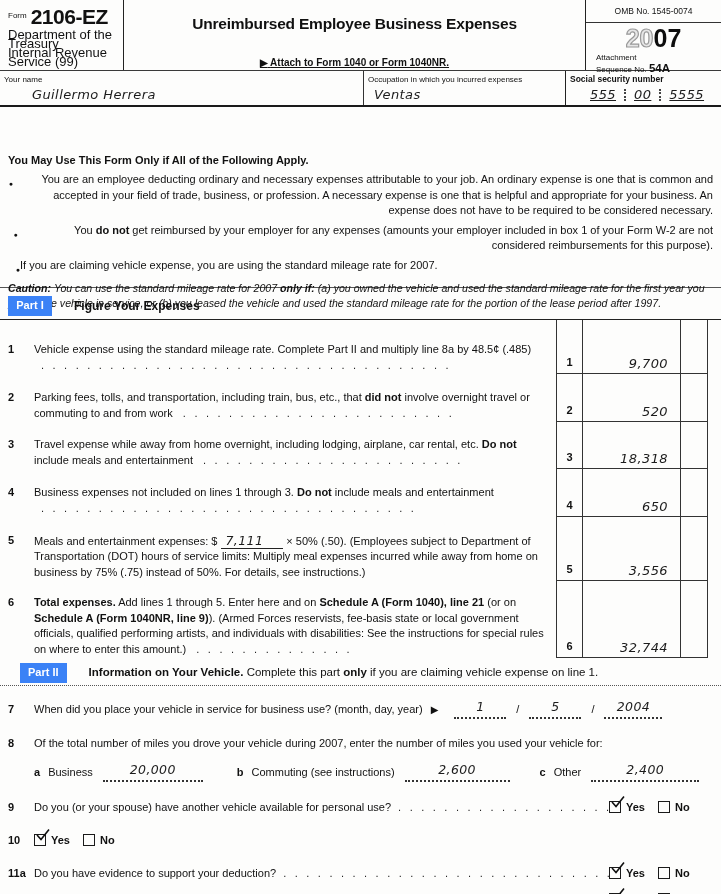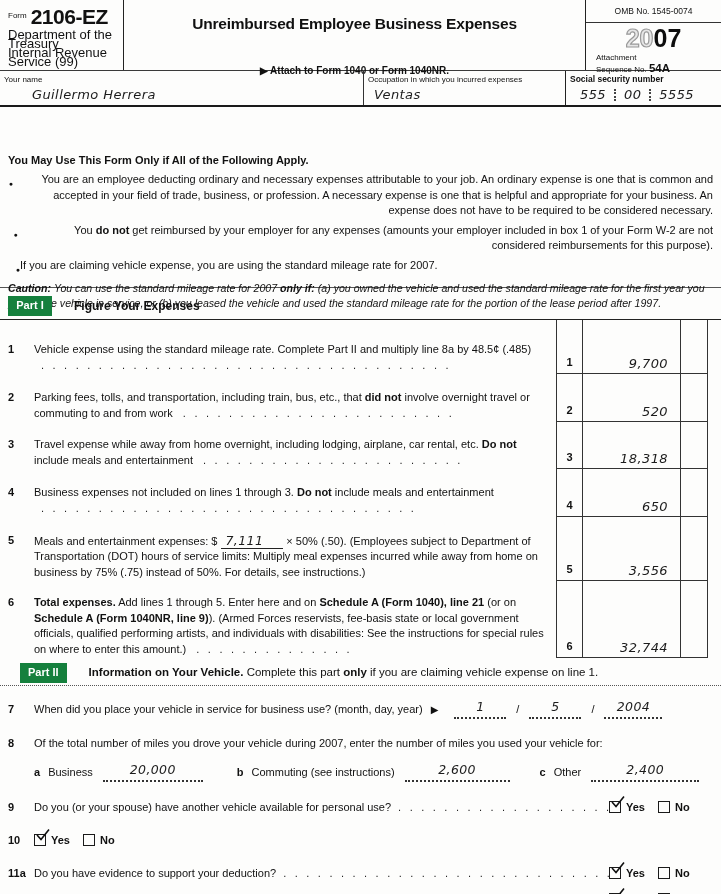--- a/index.html
+++ b/index.html
@@ -17,49 +17,49 @@
     font-size:13px; letter-spacing:.4px; color:#1c1c1c;
   }
   
   .hdr { display:flex; height:71px; border-bottom:1px solid #3a3a3a; }
   .hdr-left { width:124px; border-right:1.5px solid #222; padding:8px 3px 2px 8px; }
   .form-word { font-size:8px; vertical-align:6px; }
   .form-num { font-size:21px; font-weight:700; letter-spacing:-.5px; margin-left:4px; }
   .agency { font-size:13px; line-height:9px; margin-top:2px; }
   .hdr-center { flex:1; text-align:center; }
   .hdr-title { font-size:15.5px; font-weight:700; margin-top:16px; letter-spacing:-.2px; }
-  .hdr-attach { font-size:10px; font-weight:700; margin-top:32px; }
+  .hdr-attach { font-size:10px; font-weight:700; margin-top:24px;text-decoration:underline; }
   .hdr-right { width:136px; border-left:1.5px solid #222; display:flex; flex-direction:column; }
   .omb { font-size:8.5px; text-align:center; padding:4px 0 3px; border-bottom:1px solid #333; }
   .year { text-align:center; font-weight:700; font-size:25px; line-height:26px; margin-top:2px; }
   .y20 { color:#e6e6e6; -webkit-text-stroke:1.2px #9a9a9a; }
   .y07 { color:#0d0d0d; }
   .attachment { font-size:8px; line-height:10px; padding:2px 0 0 10px; }
   .seq-val { font-size:11.5px; font-weight:700; }
   
   .idrow { display:flex; height:36px; border-bottom:2px solid #1a1a1a; }
   .idrow .lbl { font-size:8px; padding:1px 0 0 4px; }
   .id-name { flex:1; }
   .id-name .hw { margin-left:32px; }
   .id-occ { width:202px; border-left:1px solid #333; }
   .id-occ .hw { margin-left:10px; }
   .id-ssn { width:156px; border-left:1.5px solid #222; }
   .id-ssn .lbl { font-weight:700; font-size:8.5px; }
-  .ssn-val { margin-left:14px; display:inline-flex; align-items:center; }
+  .ssn-val { margin-left:24px; display:inline-flex; align-items:center;text-decoration:underline; }
   .ssn-sep { display:inline-block; height:12px; border-left:2px dotted #444; margin:0 8px; }
   
   .elig { padding:5px 8px 0 8px; border-bottom:1px solid #555; height:140px;margin-top:41px; }
   .elig h2 { font-size:11px; font-weight:700; margin-bottom:4px; }
   .bullet { display:flex; margin-bottom:4px; line-height:15.5px;text-align:right; }
   .bullet .dotglyph { font-size:7px; width:12px; padding-top:4px; }
   .caution { line-height:14.5px; font-size:10.6px; margin-top:2px; }
   
   .parthdr { display:flex; align-items:center; padding:0 0 0 8px; }
   .partbox {
-    background:#15803d; color:#fff; font-weight:700; font-size:11px;
+    background:#3b82f6; color:#fff; font-weight:700; font-size:11px;
     padding:2px 8px 3px; min-width:44px; text-align:center;
   }
   .parttitle { font-size:12px; margin-left:22px; }
   .p1 { height:27px; margin-top:5px; border-bottom:1.5px solid #222; }
   .p2 { height:26px; margin-top:2px; border-bottom:1px dotted #555;padding-left:20px; }
   .p2 .parttitle { font-size:11.5px; }
   
   .exp-row { display:flex; }
   .e-left { flex:1; display:flex; align-items:flex-end; padding:0 8px 0 8px; }
   .e-para { position:relative; padding-left:26px; line-height:15.5px; margin-bottom:1px; }

